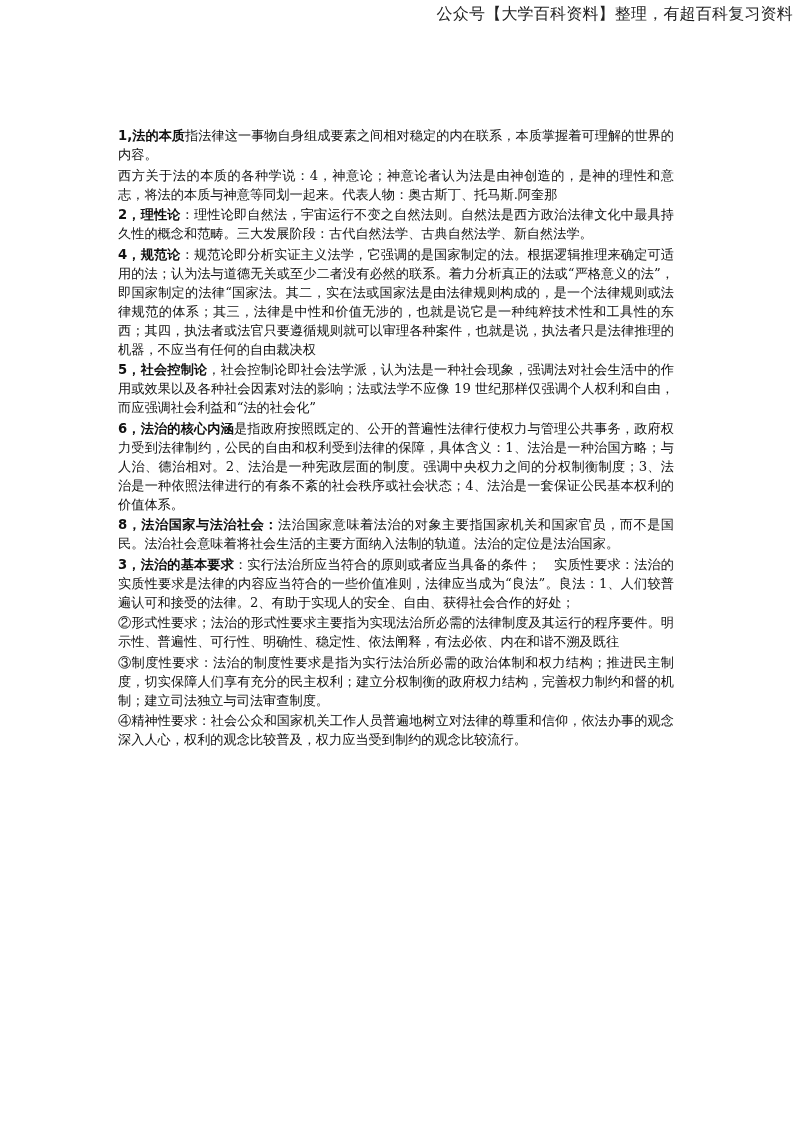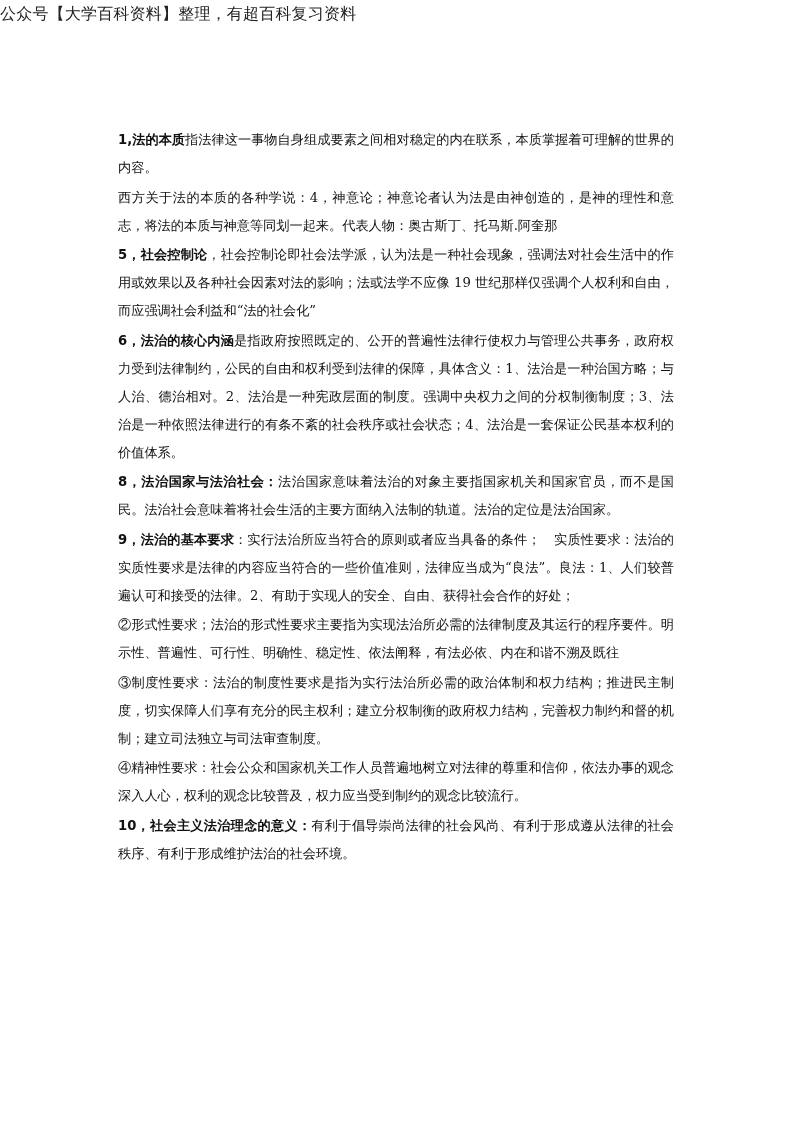--- a/index.html
+++ b/index.html
@@ -1,33 +1,34 @@
 <!DOCTYPE html>
 <html><head>
 <meta charset="utf-8">
 <style>
   html, body { margin: 0; padding: 0; background: #ffffff; }
   body { width: 793px; height: 1122px; position: relative; overflow: hidden;
          font-family: "DejaVu Serif", "Liberation Serif", serif; color: #111; }
-  .header { position: absolute; top: 3px; left: 0; width: 793px; text-align: left;
+  .header { position: absolute; top: 3px; left: 0; width: 793px; text-align: right;
             font-size: 16px; line-height: 22px; color: #222; letter-spacing: 0.2px; }
   .content { position: absolute; top: 126px; left: 118px; width: 556px;
-             font-size: 13.2px; line-height: 28px; text-align: justify; }
+             font-size: 13.2px; line-height: 19px; text-align: justify; }
   .para { margin: 0 0 1.5px 0; }
   .para b { font-weight: bold; font-family: "DejaVu Sans", "Liberation Sans", sans-serif; }
 </style>
 </head>
 <body>
 
 <div class="header">公众号【大学百科资料】整理，有超百科复习资料</div>
 
 <div class="content">
   <p class="para"><b>1,法的本质</b><span>指法律这一事物自身组成要素之间相对稳定的内在联系，本质掌握着可理解的世界的内容。</span></p>
   <p class="para"><b></b><span>西方关于法的本质的各种学说：4，神意论；神意论者认为法是由神创造的，是神的理性和意志，将法的本质与神意等同划一起来。代表人物：奥古斯丁、托马斯.阿奎那</span></p>
+  <p class="para"><b>2，理性论</b><span>：理性论即自然法，宇宙运行不变之自然法则。自然法是西方政治法律文化中最具持久性的概念和范畴。三大发展阶段：古代自然法学、古典自然法学、新自然法学。</span></p>
+  <p class="para"><b>4，规范论</b><span>：规范论即分析实证主义法学，它强调的是国家制定的法。根据逻辑推理来确定可适用的法；认为法与道德无关或至少二者没有必然的联系。着力分析真正的法或“严格意义的法”，即国家制定的法律“国家法。其二，实在法或国家法是由法律规则构成的，是一个法律规则或法律规范的体系；其三，法律是中性和价值无涉的，也就是说它是一种纯粹技术性和工具性的东西；其四，执法者或法官只要遵循规则就可以审理各种案件，也就是说，执法者只是法律推理的机器，不应当有任何的自由裁决权</span></p>
   <p class="para"><b>5，社会控制论</b><span>，社会控制论即社会法学派，认为法是一种社会现象，强调法对社会生活中的作用或效果以及各种社会因素对法的影响；法或法学不应像 19 世纪那样仅强调个人权利和自由，而应强调社会利益和“法的社会化”</span></p>
   <p class="para"><b>6，法治的核心内涵</b><span>是指政府按照既定的、公开的普遍性法律行使权力与管理公共事务，政府权力受到法律制约，公民的自由和权利受到法律的保障，具体含义：1、法治是一种治国方略；与人治、德治相对。2、法治是一种宪政层面的制度。强调中央权力之间的分权制衡制度；3、法治是一种依照法律进行的有条不紊的社会秩序或社会状态；4、法治是一套保证公民基本权利的价值体系。</span></p>
   <p class="para"><b>8，法治国家与法治社会：</b><span>法治国家意味着法治的对象主要指国家机关和国家官员，而不是国民。法治社会意味着将社会生活的主要方面纳入法制的轨道。法治的定位是法治国家。</span></p>
-  <p class="para"><b>9，法治的基本要求</b><span>：实行法治所应当符合的原则或者应当具备的条件；　实质性要求：法治的实质性要求是法律的内容应当符合的一些价值准则，法律应当成为“良法”。良法：1、人们较普遍认可和接受的法律。2、有助于实现人的安全、自由、获得社会合作的好处；</span></p>
+  <p class="para"><b>3，法治的基本要求</b><span>：实行法治所应当符合的原则或者应当具备的条件；　实质性要求：法治的实质性要求是法律的内容应当符合的一些价值准则，法律应当成为“良法”。良法：1、人们较普遍认可和接受的法律。2、有助于实现人的安全、自由、获得社会合作的好处；</span></p>
   <p class="para"><b></b><span>②形式性要求；法治的形式性要求主要指为实现法治所必需的法律制度及其运行的程序要件。明示性、普遍性、可行性、明确性、稳定性、依法阐释，有法必依、内在和谐不溯及既往</span></p>
   <p class="para"><b></b><span>③制度性要求：法治的制度性要求是指为实行法治所必需的政治体制和权力结构；推进民主制度，切实保障人们享有充分的民主权利；建立分权制衡的政府权力结构，完善权力制约和督的机制；建立司法独立与司法审查制度。</span></p>
   <p class="para"><b></b><span>④精神性要求：社会公众和国家机关工作人员普遍地树立对法律的尊重和信仰，依法办事的观念深入人心，权利的观念比较普及，权力应当受到制约的观念比较流行。</span></p>
-  <p class="para"><b>10，社会主义法治理念的意义：</b><span>有利于倡导崇尚法律的社会风尚、有利于形成遵从法律的社会秩序、有利于形成维护法治的社会环境。</span></p>
 </div>
 
 </body></html>

